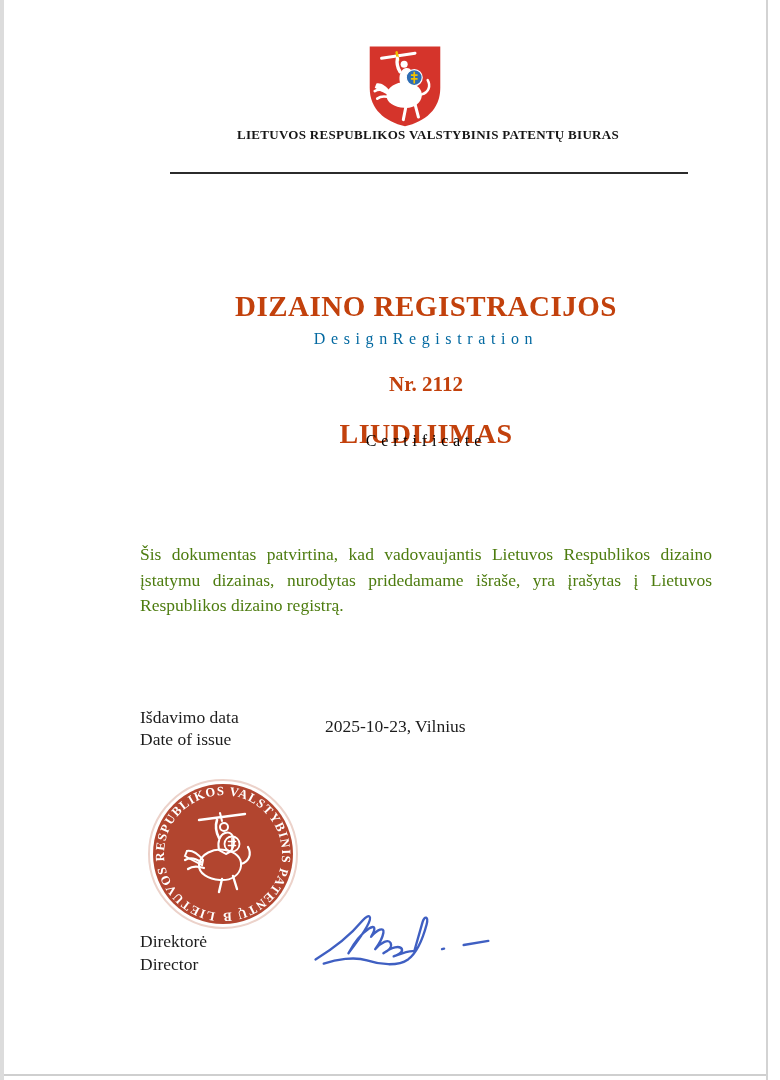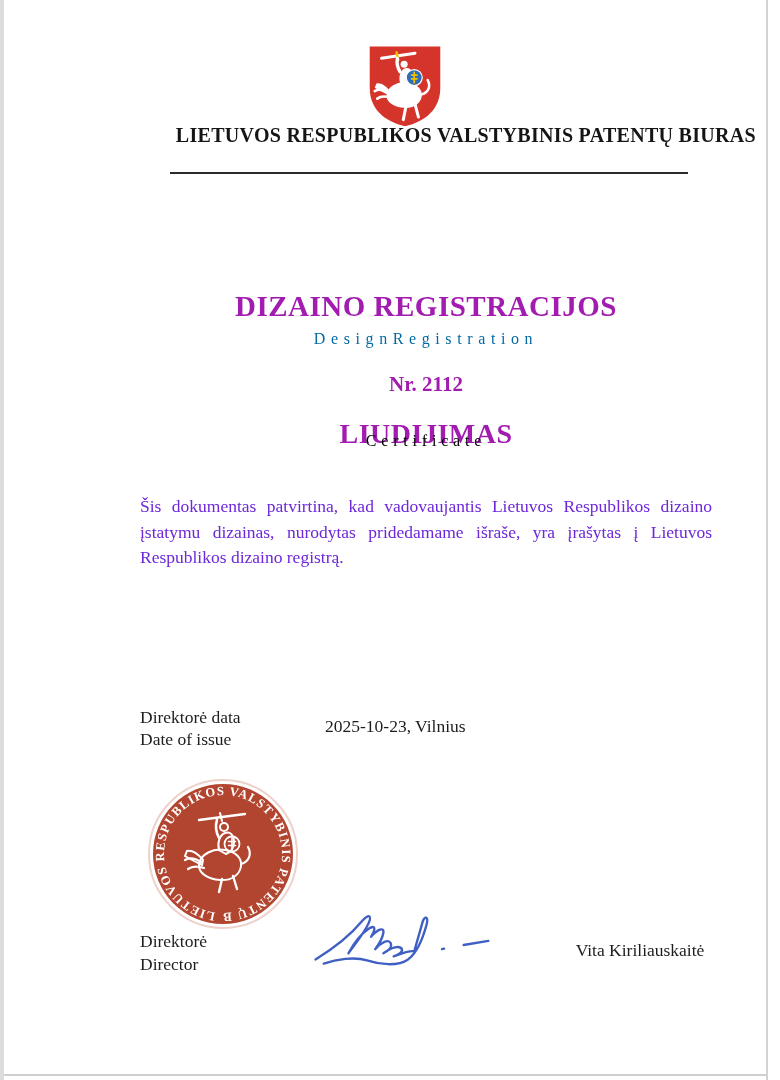--- a/index.html
+++ b/index.html
@@ -14,35 +14,35 @@
     overflow: hidden;
   }
   .edge-left   { position:absolute; left:0; top:0; bottom:0; width:4px; background:#dcdcdc; }
   .edge-right  { position:absolute; left:766px; top:0; bottom:0; width:2px; background:#d3d3d3; }
   .edge-bottom { position:absolute; left:4px; top:1074px; width:762px; height:2px; background:#cfcfcf; }
 
   .coat-of-arms { position:absolute; left:361px; top:44px; width:88px; height:84px; }
 
   .header-block {
     position:absolute; left:100px; top:124px; width:656px;
-    text-align:right; font-weight:bold; font-size:20px; line-height:22px;
+    text-align:center; font-weight:bold; font-size:13px; line-height:22px;
     letter-spacing:0.3px; color:#151515;
   }
   .header-rule { position:absolute; left:170px; top:172px; width:518px; height:2px; background:#2b2b2b; }
 
-  .center-col { position:absolute; left:73px; width:706px; text-align:center; color:#a21caf; }
+  .center-col { position:absolute; left:73px; width:706px; text-align:center; color:#c2410c; }
   .title-lt   { top:290px; font-size:29px; font-weight:bold; letter-spacing:0.5px; }
   .title-en   { top:330px; font-size:16px; letter-spacing:0.35em; color:#0369a1; }
   .cert-no    { top:372px; font-size:21px; font-weight:bold; }
   .title2-lt  { top:418px; font-size:28px; font-weight:bold; letter-spacing:0.5px; }
   .title2-en  { top:432px; font-size:16px; letter-spacing:0.3em; color:#000000; }
 
   .para {
     position:absolute; left:140px; width:572px;
-    font-size:17.5px; line-height:25.5px; text-align:justify; color:#6d28d9;
+    font-size:17.5px; line-height:25.5px; text-align:justify; color:#4d7c0f;margin-top:48px;
   }
   .para-lt { top:494px; }
   .para-en { top:620px; }
 
   .issue-labels {
     position:absolute; left:140px; top:706px;
     font-size:17.5px; line-height:22px;
   }
   .issue-value { position:absolute; left:325px; top:716px; font-size:17.5px; }
 
@@ -98,21 +98,21 @@
 
   <div class="center-col title-lt">DIZAINO REGISTRACIJOS</div>
   <div class="center-col title-en">DesignRegistration</div>
   <div class="center-col cert-no">Nr. 2112</div>
   <div class="center-col title2-lt">LIUDIJIMAS</div>
   <div class="center-col title2-en">Certificate</div>
 
   <div class="para para-lt">Šis dokumentas patvirtina, kad vadovaujantis Lietuvos Respublikos dizaino įstatymu dizainas, nurodytas pridedamame išraše, yra įrašytas į Lietuvos Respublikos dizaino registrą.</div>
 
   <div class="issue-labels">
-    <div>Direktorė data</div>
+    <div>Išdavimo data</div>
     <div>Date of issue</div>
   </div>
   <div class="issue-value">2025-10-23, Vilnius</div>
 
   <svg class="seal" viewBox="0 0 152 152" aria-hidden="true">
     <circle cx="76" cy="76" r="74" fill="#ffffff" stroke="#ecd2ca" stroke-width="2"></circle>
     <circle cx="76" cy="76" r="70" fill="#b2452f"></circle>
     <defs>
       <path id="sealTextPath" d="M76,135 A59,59 0 0 1 17,76 A59,59 0 0 1 76,17 A59,59 0 0 1 135,76 A59,59 0 0 1 76,135 Z"></path>
     </defs>
@@ -148,15 +148,14 @@
       <path d="M8,50 C28,38 44,24 54,12 C60,5 64,7 58,18 C52,29 44,38 40,44
                C46,33 54,24 60,20 C66,16 67,20 62,28 C68,21 75,18 74,24 C73,30 69,36 66,40
                C72,33 79,30 81,34 C83,38 78,42 74,44 C82,38 90,36 92,40 C93,43 88,46 84,47
                C92,44 99,41 104,42 L112,14 C114,7 118,8 116,16 C112,31 106,44 98,50
                C88,57 70,55 58,51 C46,47 28,50 16,54"></path>
       <path d="M131,40 L133,39.5"></path>
       <path d="M152,36 L176,32"></path>
     </g>
   </svg>
 
-  <div class="signer-name">Vita Kiriliauskaitė</div>
 
 </div>
 
 </body></html>

